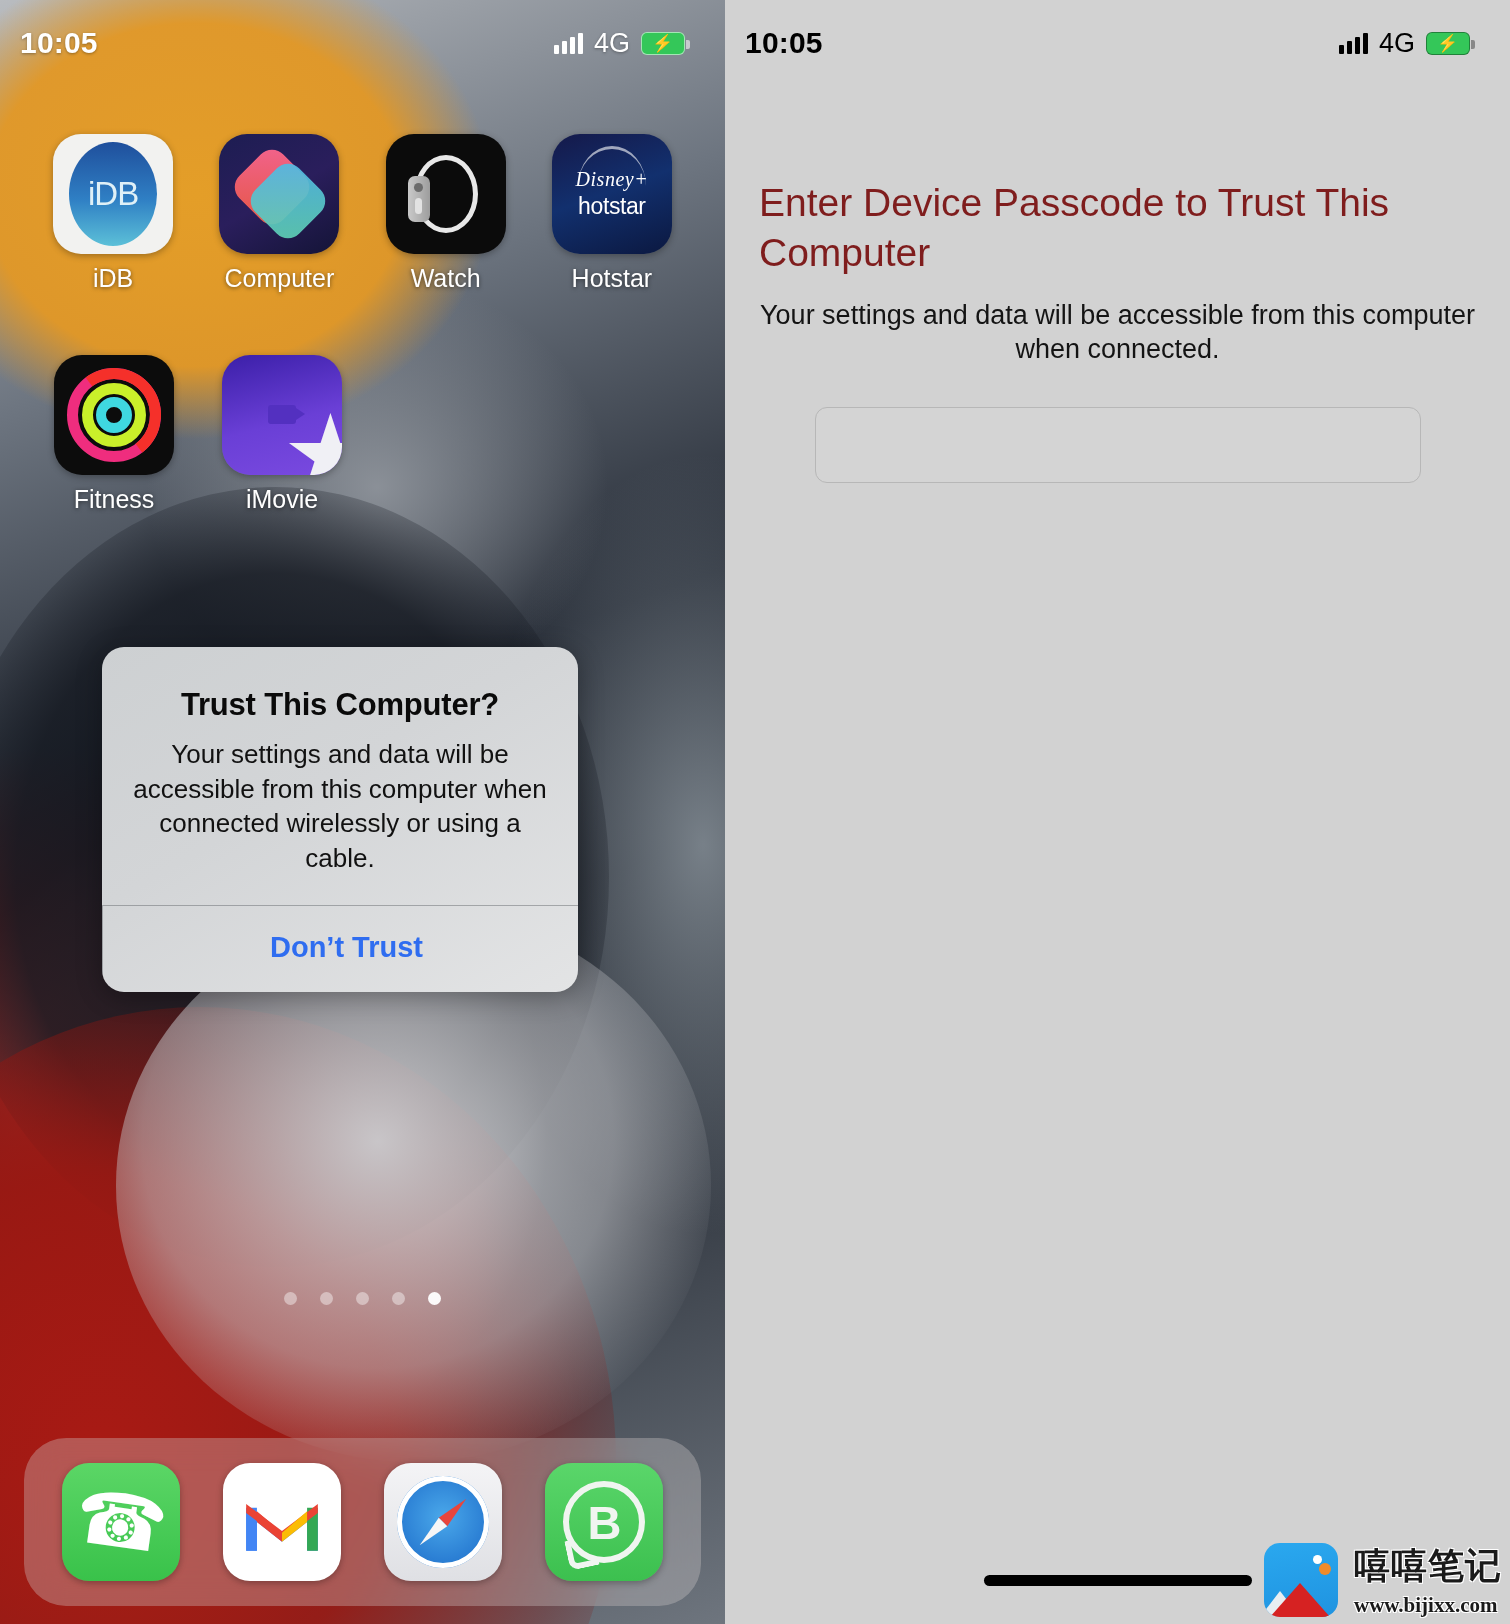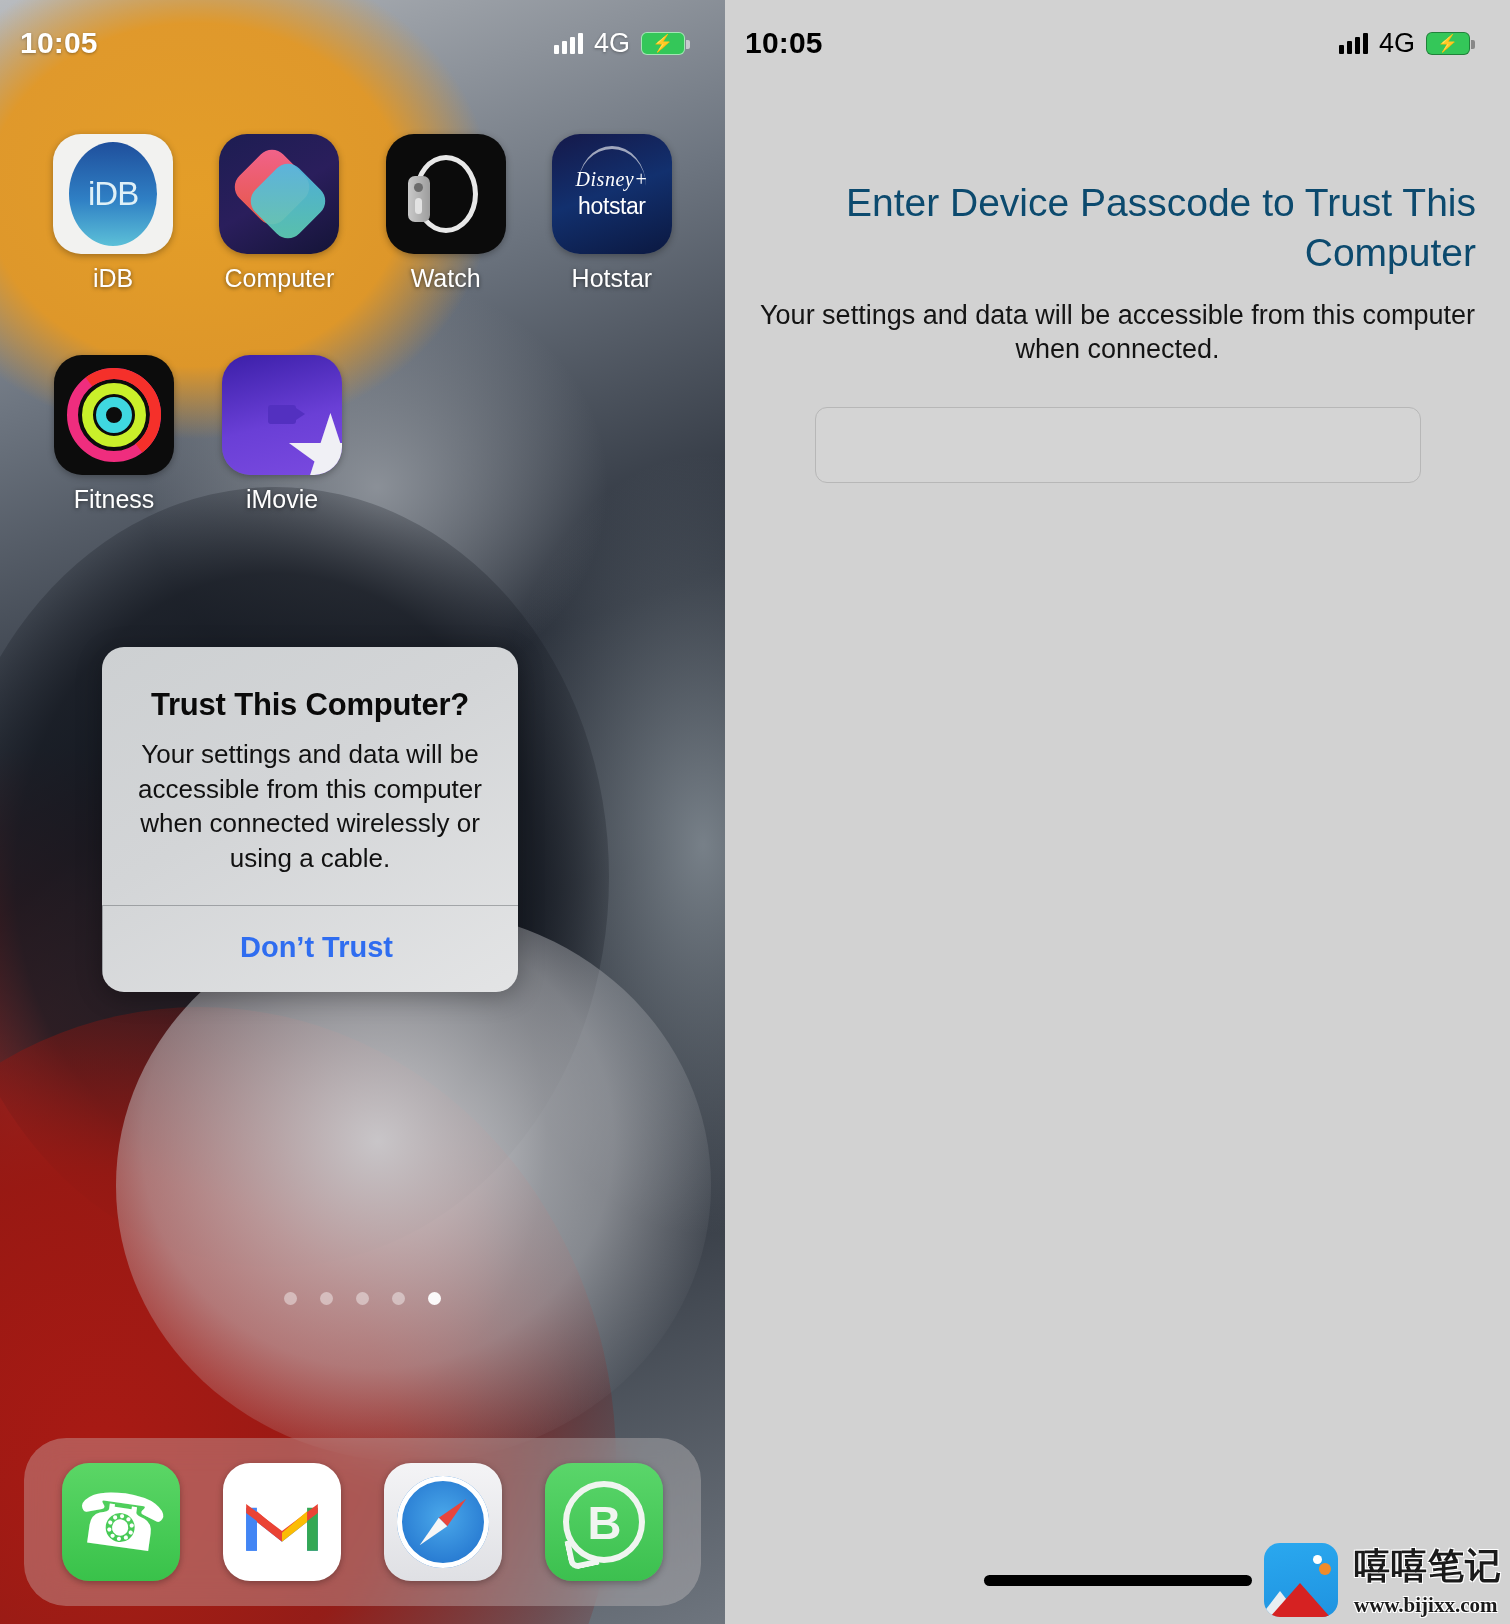--- a/index.html
+++ b/index.html
@@ -172,21 +172,21 @@
   .ic-imov .cam {
     position:absolute; left:46px; top:50px; width:28px; height:19px; border-radius:3px; background:#5330c0;
   }
   .ic-imov .cam::after {
     content:""; position:absolute; right:-9px; top:3px;
     border-top:6px solid transparent; border-bottom:6px solid transparent; border-left:9px solid #5330c0;
   }
 
   
   .alert {
-    position: absolute; left: 102px; top: 647px; width: 416px;
+    position: absolute; left: 102px; top: 647px; width: 476px;
     border-radius: 22px; overflow: hidden; z-index: 40;
     background: linear-gradient(150deg, #cdd0d2 0%, #d3d5d7 42%, #e3e4e5 100%);
     box-shadow: 0 5px 26px rgba(0,0,0,.30);
   }
   .alert-body { padding: 40px 30px 30px; text-align: center; }
   .alert-title { font-size: 31px; font-weight: 700; color: #0a0a0a; letter-spacing:-.2px; }
   .alert-msg { margin-top: 14px; font-size: 26px; line-height: 1.33; color: #111; }
   .alert-btns { display: flex; border-top: 1px solid rgba(90,95,100,.45); }
   .alert-btn {
     flex: 1; text-align: center; padding: 25px 0 28px;
@@ -252,21 +252,21 @@
   }
   .ic-wab .b { color:#f0f5f0; font-size:47px; font-weight:700; line-height:1; }
 
   
   .phone-right {
     position: relative; width: 785px; height: 1624px;
     background: #d2d2d2; overflow: hidden;
   }
   .pass-wrap { position: absolute; top: 178px; left: 0; right: 0; padding: 0 34px; }
   .pass-title {
-    font-size: 39px; color: #0c4a6e; text-align: right; line-height: 1.28; font-weight: 400;
+    font-size: 39px; color: #7f1d1d; text-align: left; line-height: 1.28; font-weight: 400;
   }
   .pass-sub {
     margin-top: 20px; font-size: 27px; color: #141414; text-align: center; line-height: 1.28;
   }
   .pass-field {
     margin: 40px auto 0; width: 606px; height: 76px;
     border: 1.5px solid #b7b7b7; border-radius: 12px; background: rgba(255,255,255,.06);
   }
   .home-ind {
     position: absolute; left: 50%; transform: translateX(-50%); bottom: 38px;

